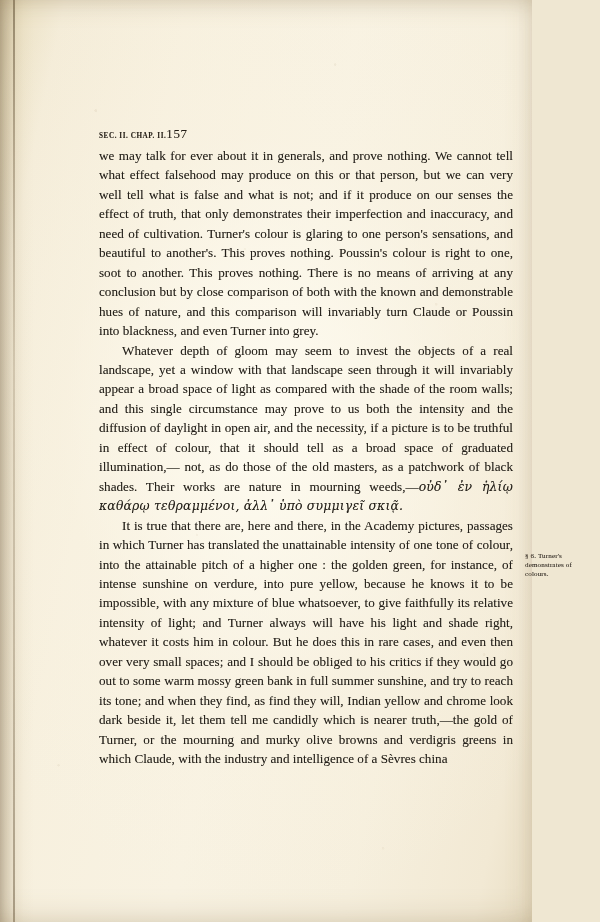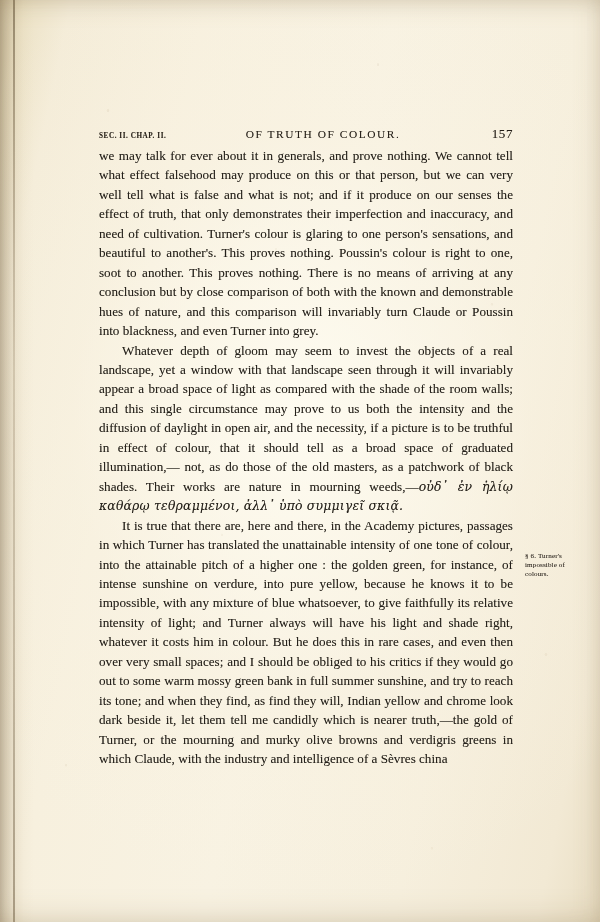--- a/index.html
+++ b/index.html
@@ -9,21 +9,21 @@
   body {
     width: 600px;
     height: 922px;
     overflow: hidden;
     background: #efe7d2;
     font-family: "Liberation Serif", serif;
   }
 
   .page-scan {
     position: relative;
-    width: 600px;
+    width: 532px;
     height: 922px;
     background:
       radial-gradient(ellipse 70% 55% at 50% 45%, rgba(255,253,243,0.85) 0%, rgba(250,244,228,0.35) 55%, rgba(236,226,202,0.0) 100%),
       linear-gradient(102deg, #ded2b4 0%, #ece2c6 3%, #f4ecd8 9%, #f7f0de 26%, #f8f2e2 50%, #f6efdd 74%, #f2e9d4 92%, #e9dec4 100%);
   }
 
   
   .grain {
     position: absolute;
     inset: 0;
@@ -173,35 +173,34 @@
 <div class="page-scan">
 
   <div class="grain"></div>
   <div class="gutter-shadow"></div>
   <div class="gutter-line"></div>
 
   <div class="text-block">
 
     <div class="running-head">
       <div class="sec-chap ink-soft">SEC. II. CHAP. II.</div>
-      <div class="head-title ink-soft">OF TRUTH OF COLOUR.</div>
       <div class="folio ink-soft">157</div>
     </div>
 
     <div class="body-copy ink-soft">
 
       <p class="no-indent">we may talk for ever about it in generals, and prove nothing.   We cannot tell what effect falsehood may produce on this or that person, but we can very well tell what is false and what is not; and if it produce on our senses the effect of truth, that only demonstrates their imperfection and inaccuracy, and need of cultivation. Turner's colour is glaring to one person's sensations, and beautiful to another's.   This proves nothing.   Poussin's colour is right to one, soot to another.   This proves nothing.   There is no means of arriving at any conclusion but by close comparison of both with the known and demonstrable hues of nature, and this comparison will invariably turn Claude or Poussin into blackness, and even Turner into grey.</p>
 
       <p><span>Whatever depth of gloom may seem to invest the objects of a real landscape, yet a window with that landscape seen through it will invariably appear a broad space of light as compared with the shade of the room walls; and this single circumstance may prove to us both the intensity and the diffusion of daylight in open air, and the necessity, if a picture is to be truthful in effect of colour, that it should tell as a broad space of graduated illumination,— not, as do those of the old masters, as a patchwork of black shades. Their works are nature in mourning weeds,—</span><span class="greek">οὐδ᾽ ἐν ἡλίῳ καθάρῳ τεθραμμένοι, ἀλλ᾽ ὑπὸ συμμιγεῖ σκιᾷ.</span></p>
 
       <p>It is true that there are, here and there, in the Academy pictures, passages in which Turner has translated the unattainable intensity of one tone of colour, into the attainable pitch of a higher one : the golden green, for instance, of intense sunshine on verdure, into pure yellow, because he knows it to be impossible, with any mixture of blue whatsoever, to give faithfully its relative intensity of light; and Turner always will have his light and shade right, whatever it costs him in colour.   But he does this in rare cases, and even then over very small spaces; and I should be obliged to his critics if they would go out to some warm mossy green bank in full summer sunshine, and try to reach its tone; and when they find, as find they will, Indian yellow and chrome look dark beside it, let them tell me candidly which is nearer truth,—the gold of Turner, or the mourning and murky olive browns and verdigris greens in which Claude, with the industry and intelligence of a Sèvres china</p>
 
     </div>
   </div>
 
   <div class="margin-note ink-soft">
     <div>§ 6. Turner's</div>
-    <div>impossible of</div>
+    <div>demonstrates of</div>
     <div>colours.</div>
   </div>
 
   <div class="edge-vignette"></div>
 </div>
 
 </body></html>

